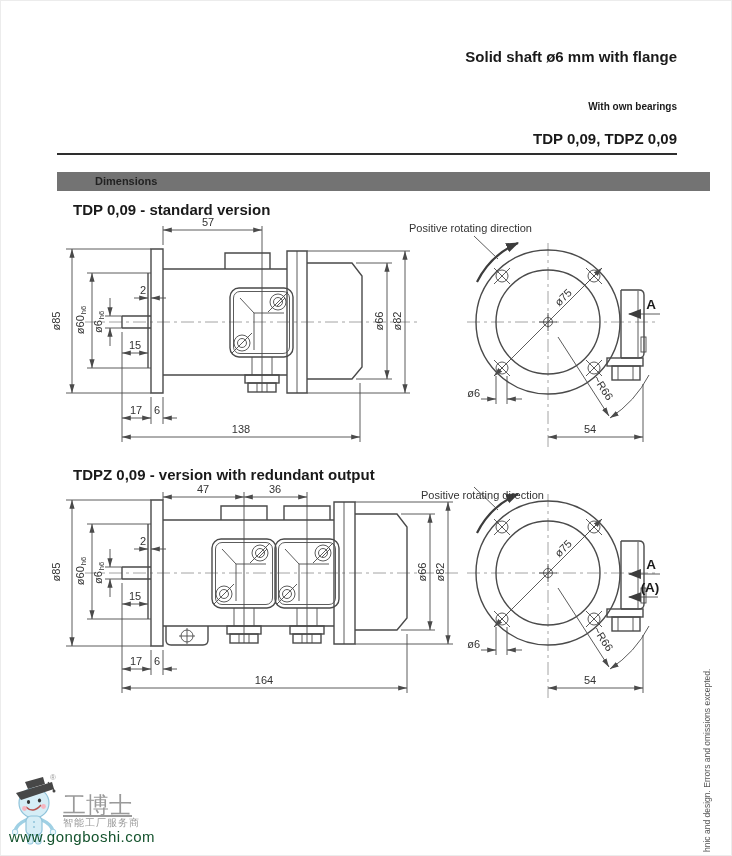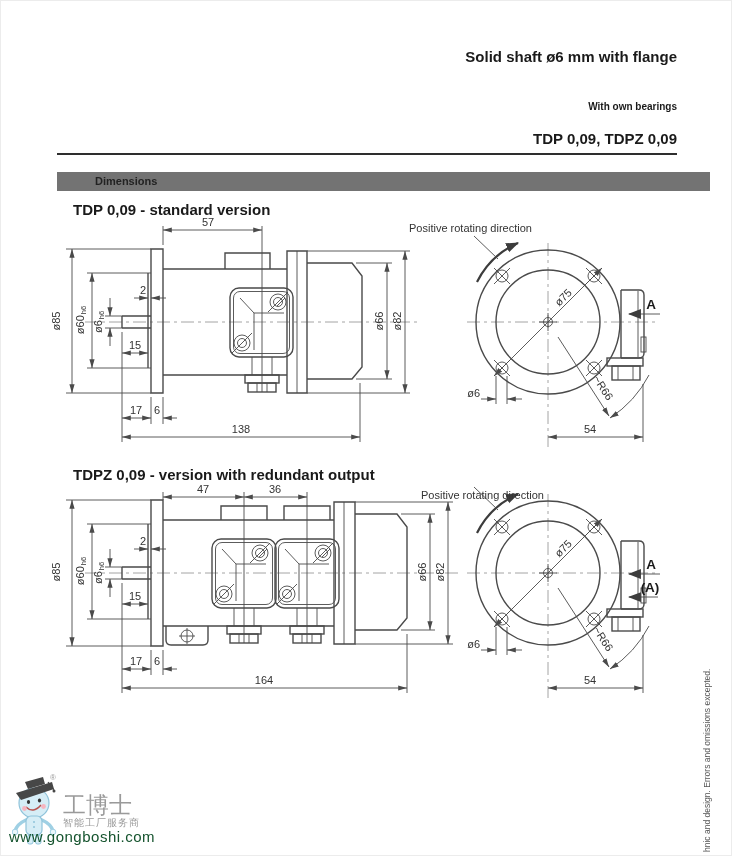--- a/index.html
+++ b/index.html
@@ -21,21 +21,21 @@
   .avl{font-size:13.5px;font-weight:bold;fill:#1a1a1a;}
   .ol{fill:none;stroke:#4a4a4a;stroke-width:1.4;}
   .tl{fill:none;stroke:#4a4a4a;stroke-width:0.9;}
   .dim{fill:none;stroke:#4a4a4a;stroke-width:0.9;}
   .cl{fill:none;stroke:#9a9a9a;stroke-width:0.9;stroke-dasharray:13 4 3 4;}
   .rot{fill:none;stroke:#3c3c3c;stroke-width:2.2;}
   .margin-note{position:absolute;left:702px;top:852px;transform:rotate(-90deg);
       transform-origin:0 0;white-space:nowrap;font-size:8.5px;color:#555;}
   .logo-reg{position:absolute;left:50px;top:773px;font-size:8px;color:#9a9a9a;}
   .logo-brand{position:absolute;left:63px;top:790px;font-size:23px;color:#9a9a9a;
-      font-family:"DejaVu Sans",sans-serif;}
+      font-family:"DejaVu Sans",sans-serif;text-decoration:underline;}
   .logo-sub{position:absolute;left:63px;top:816px;font-size:10px;color:#9a9a9a;
       letter-spacing:1px;font-family:"DejaVu Sans",sans-serif;}
   .logo-url{position:absolute;left:9px;top:828px;font-size:15px;color:#14532d;letter-spacing:.5px;}
   .mascot{position:absolute;left:12px;top:770px;}
 </style>
 </head>
 <body>
 
 <div class="page">
 

